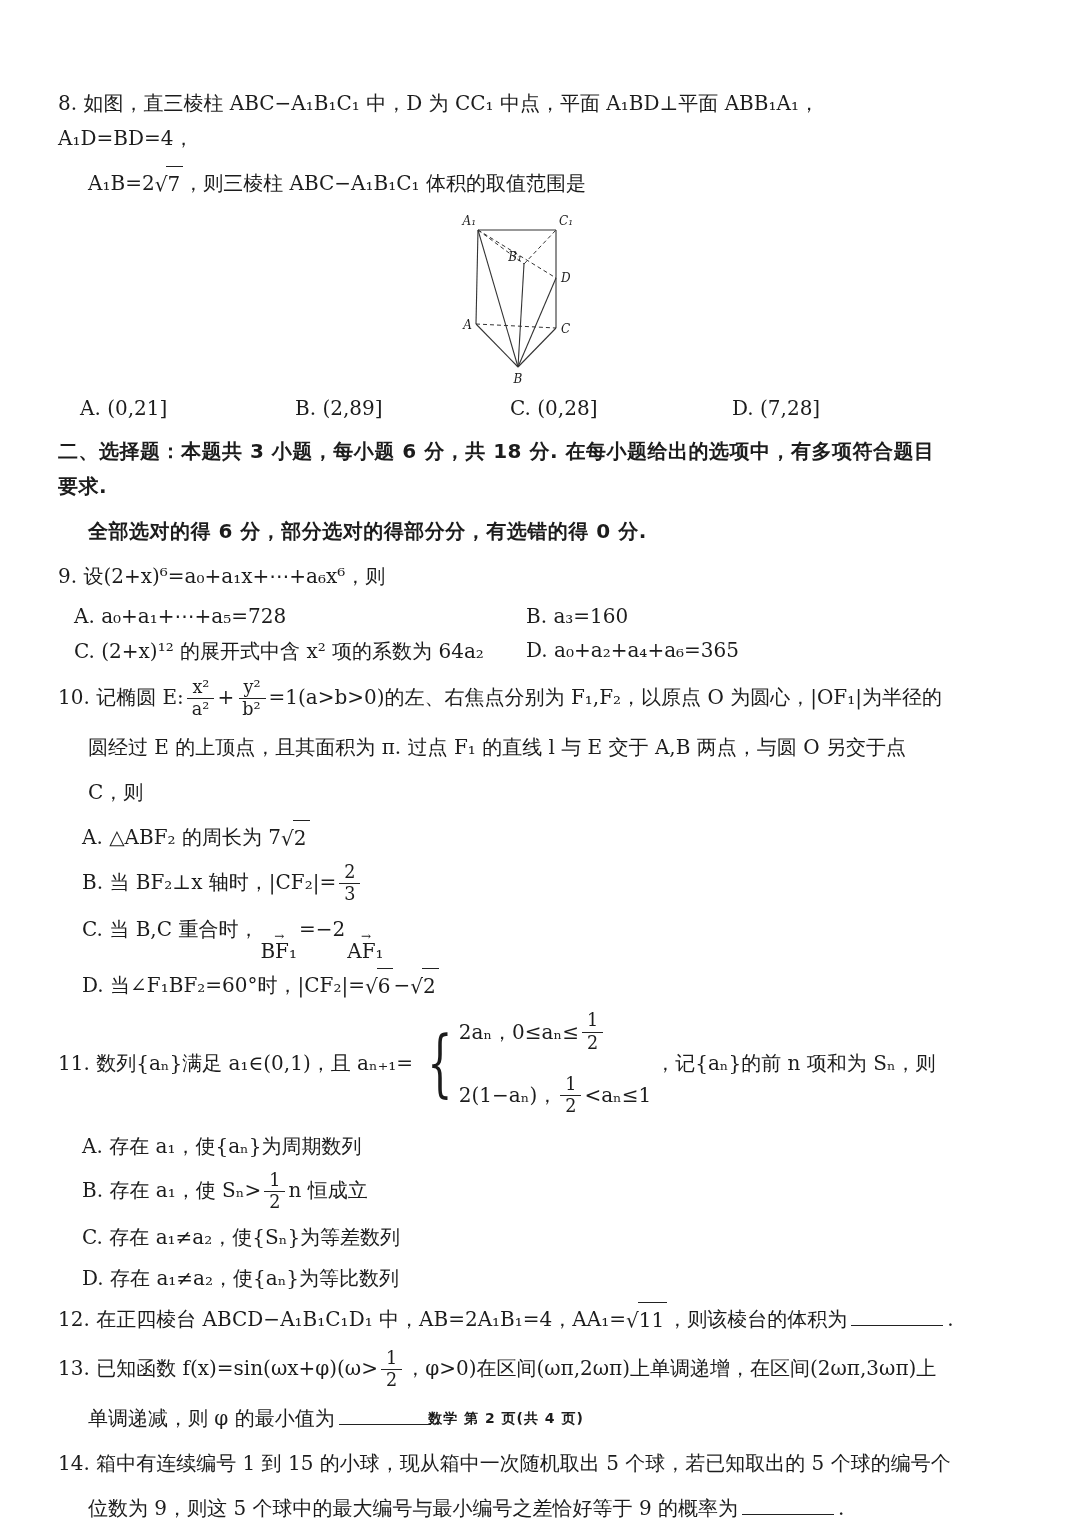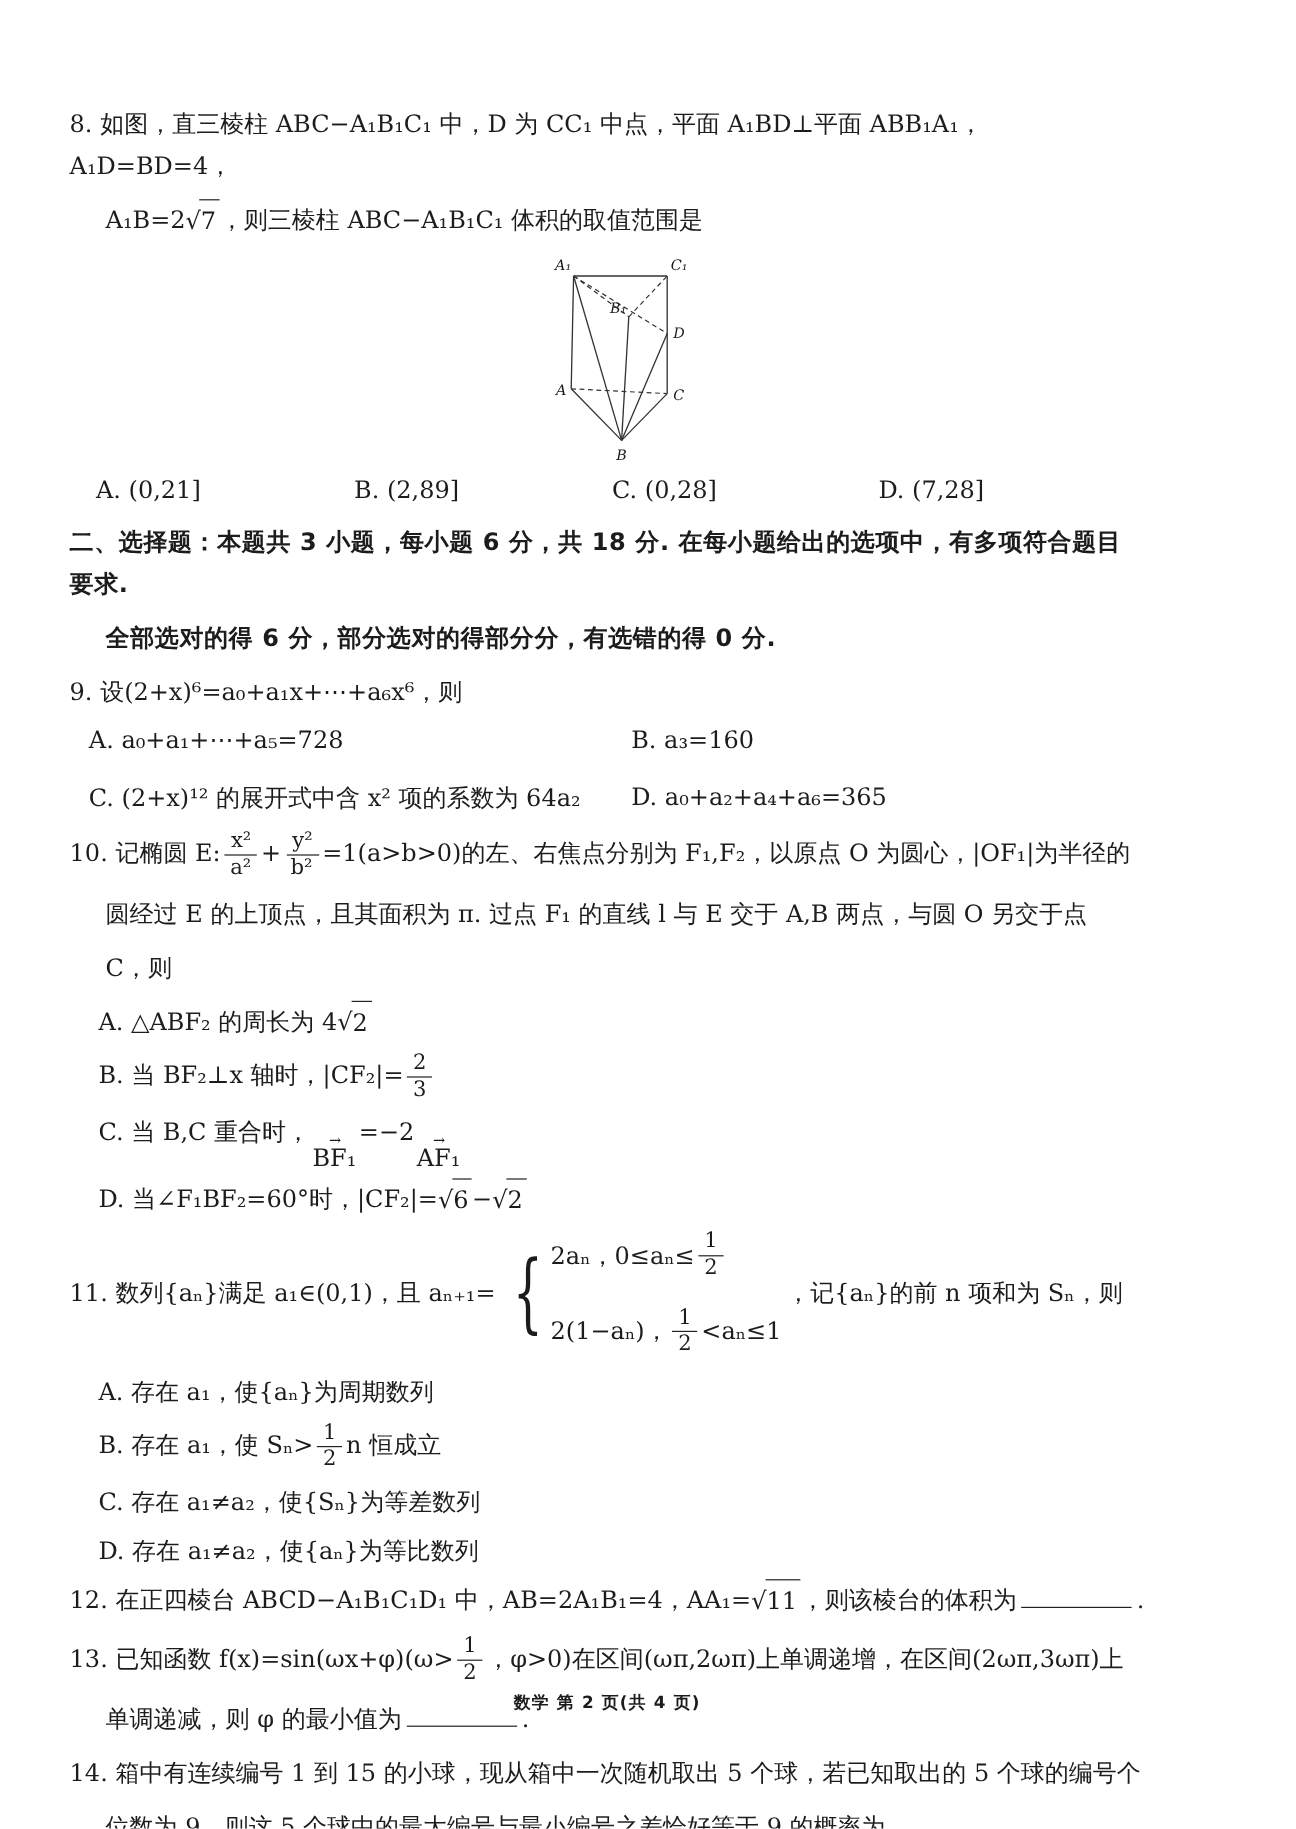--- a/index.html
+++ b/index.html
@@ -13,21 +13,21 @@
   }
   .line{margin:0 0 10px 0;line-height:1.75;}
   .indent{padding-left:30px;}
   .q{margin-bottom:6px;}
   .sec-head{
     font-family:"DejaVu Sans","Liberation Sans",sans-serif;
     font-weight:bold;letter-spacing:.5px;
   }
   
   .opt-row4{display:grid;grid-template-columns:215px 215px 222px 1fr;padding-left:22px;margin:6px 0 14px 0;}
-  .opt-grid2{display:grid;grid-template-columns:452px 1fr;row-gap:24px;padding-left:16px;margin:4px 0 12px 0;}
+  .opt-grid2{display:grid;grid-template-columns:452px 1fr;row-gap:10px;padding-left:16px;margin:4px 0 12px 0;}
   .opt-line{padding-left:24px;margin:7px 0;line-height:1.7;}
   
   .frac{display:inline-flex;flex-direction:column;align-items:flex-end;vertical-align:middle;margin:0 3px;line-height:1.2;font-size:.88em;}
   .frac .num{border-bottom:1.3px solid #222;padding:0 5px;}
   .frac .den{padding:0 5px;}
   
   .sqrt{display:inline-flex;align-items:flex-start;vertical-align:baseline;}
   .sqrt .rad{transform:translateY(.5px);}
   .sqrt .rcnd{border-top:1.3px solid #222;padding:0 3px 0 1px;margin-left:-1px;}
   
@@ -122,21 +122,21 @@
     <p class="line"><span>10. 记椭圆 E:</span><span class="frac">
           <span class="num">x²</span>
           <span class="den">a²</span>
         </span><span>+</span><span class="frac">
           <span class="num">y²</span>
           <span class="den">b²</span>
         </span><span>=1(a&gt;b&gt;0)的左、右焦点分别为 F₁,F₂，以原点 O 为圆心，|OF₁|为半径的</span></p>
     <p class="line indent">圆经过 E 的上顶点，且其面积为 π. 过点 F₁ 的直线 l 与 E 交于 A,B 两点，与圆 O 另交于点</p>
     <p class="line indent">C，则</p>
 
-    <p class="opt-line"><span>A. △ABF₂ 的周长为 4</span><span class="sqrt">
+    <p class="opt-line"><span>A. △ABF₂ 的周长为 7</span><span class="sqrt">
           <span class="rad">√</span>
           <span class="rcnd">2</span>
         </span></p>
 
     <p class="opt-line"><span>B. 当 BF₂⊥x 轴时，|CF₂|=</span><span class="frac">
           <span class="num">2</span>
           <span class="den">3</span>
         </span></p>
 
     <p class="opt-line"><span>C. 当 B,C 重合时，</span><span class="vec">

